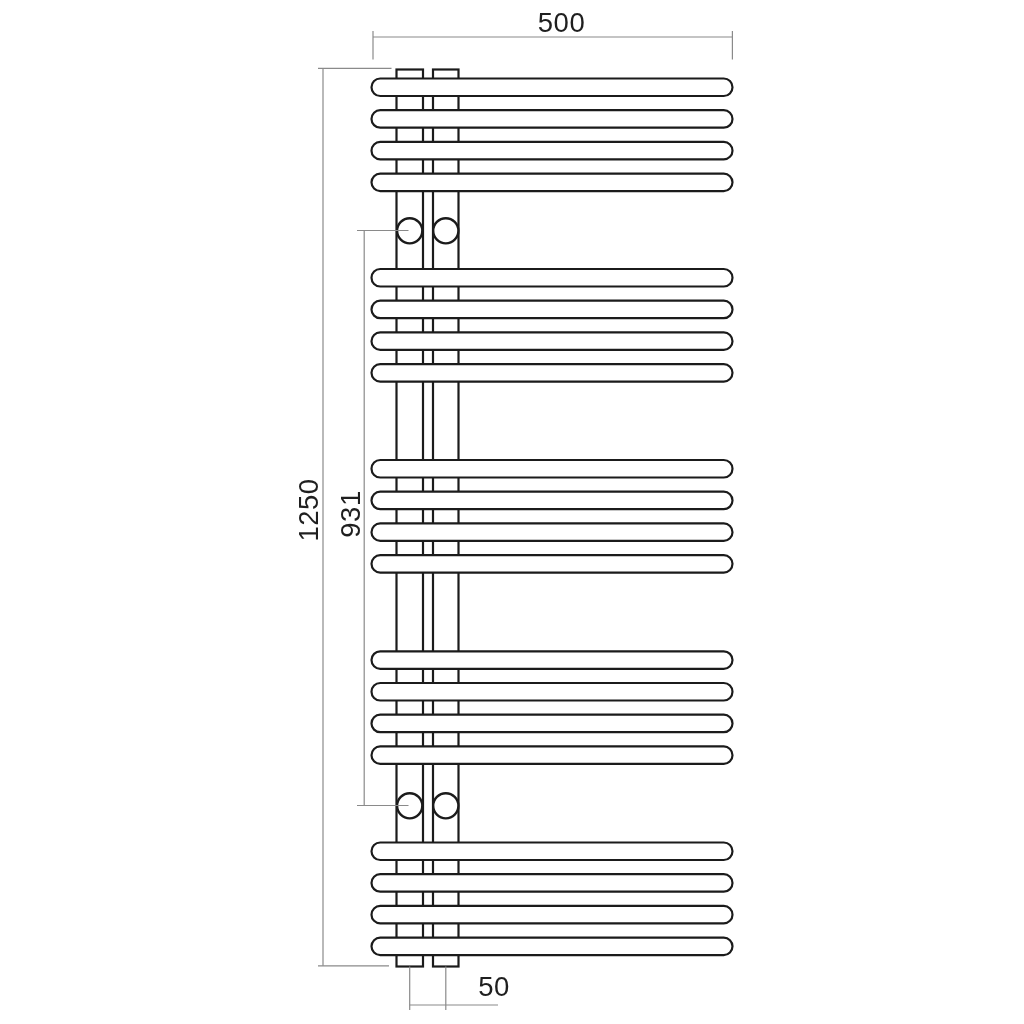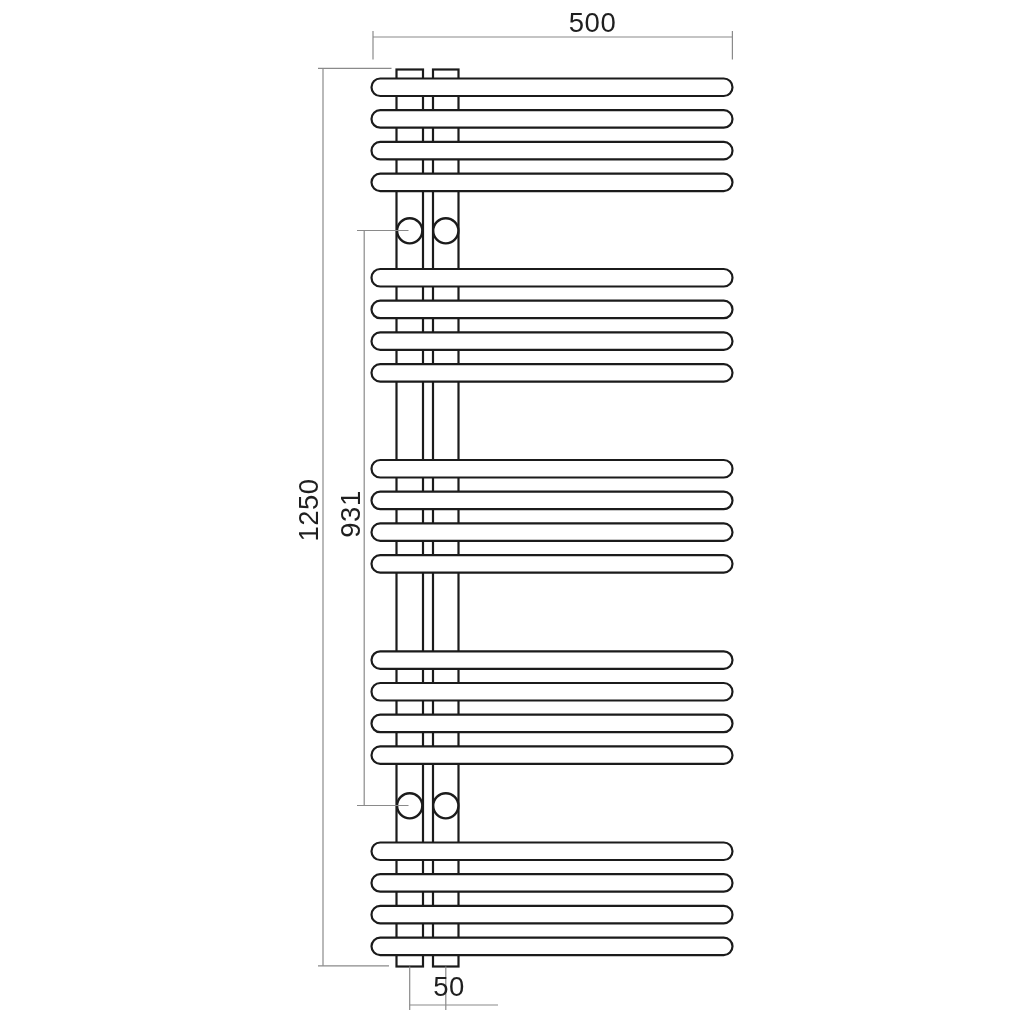--- a/index.html
+++ b/index.html
@@ -77,20 +77,20 @@
       <line x1="318" y1="68.3" x2="391.5" y2="68.3" stroke="#8a8a8a" stroke-width="1.2" fill="none"></line>
       <line x1="318" y1="965.8" x2="389" y2="965.8" stroke="#8a8a8a" stroke-width="1.2" fill="none"></line>
       <line x1="364.2" y1="230.5" x2="364.2" y2="805.5" stroke="#8a8a8a" stroke-width="1.2" fill="none"></line>
       <line x1="357" y1="230.5" x2="408.5" y2="230.5" stroke="#8a8a8a" stroke-width="1.2" fill="none"></line>
       <line x1="357" y1="805.5" x2="408.5" y2="805.5" stroke="#8a8a8a" stroke-width="1.2" fill="none"></line>
       <line x1="409.7" y1="966.5" x2="409.7" y2="1010" stroke="#8a8a8a" stroke-width="1.2" fill="none"></line>
       <line x1="445.8" y1="966.5" x2="445.8" y2="1010" stroke="#8a8a8a" stroke-width="1.2" fill="none"></line>
       <line x1="409.7" y1="1005" x2="498" y2="1005" stroke="#8a8a8a" stroke-width="1.2" fill="none"></line>
     </svg>
 
-  <div class="dim-label" id="label-width" style="left: 561.5px; top: 22.5px; color: rgb(31, 31, 31); margin-left: 31px;">500</div>
+  <div class="dim-label" id="label-width" style="left: 561.5px; top: 22.5px; color: rgb(31, 31, 31);">500</div>
 
   <div class="dim-label vertical" id="label-height" style="left: 309px; top: 509.5px; color: rgb(31, 31, 31);">1250</div>
 
   <div class="dim-label vertical" id="label-span" style="left: 351px; top: 513.5px; color: rgb(31, 31, 31);">931</div>
 
-  <div class="dim-label" id="label-gap" style="left: 449px; top: 987px; color: rgb(31, 31, 31);">50</div>
+  <div class="dim-label" id="label-gap" style="left: 494px; top: 987px; color: rgb(31, 31, 31);">50</div>
 </div>
 
 </body></html>

